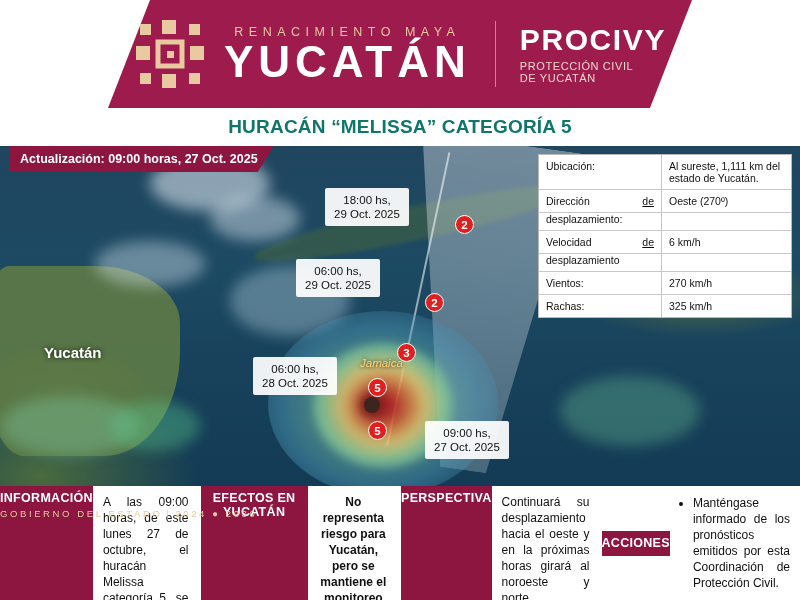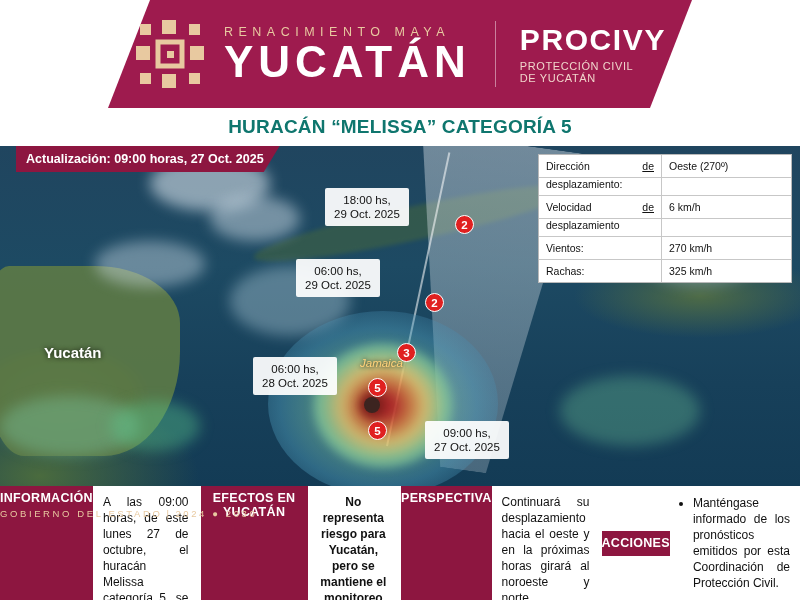--- a/index.html
+++ b/index.html
@@ -30,21 +30,21 @@
     position: absolute; right: 0; top: 0; bottom: 0; width: 150px;
     background: #ffffff;
     clip-path: polygon(28% 0, 100% 0, 100% 100%, 0 100%);
   }
   .header-inner {
     position: relative; z-index: 3;
     display: flex; align-items: center; justify-content: center;
     width: 100%; gap: 18px;
   }
   .maya-glyph { width: 72px; height: 72px; }
-  .brand { text-align: left; color: #fff; }
+  .brand { text-align: center; color: #fff; }
   .brand .top {
     font-size: 12.5px; letter-spacing: 5.5px; color: #e8c9a0;
     margin-bottom: 1px; font-weight: normal;
   }
   .brand .main {
     font-size: 44px; letter-spacing: 5px; font-weight: bold;
     line-height: 44px; color: #ffffff;
   }
   .brand .bottom {
     font-size: 9.5px; letter-spacing: 2.6px; color: #e8c9a0;
@@ -144,21 +144,21 @@
     color: #111; font-size: 11.5px; line-height: 14px;
     padding: 5px 9px; border-radius: 2px; text-align: center;
     white-space: nowrap;
   }
   .jamaica-label {
     position: absolute; left: 360px; top: 211px;
     color: #ffd27a; font-size: 11.5px; font-style: italic;
     text-shadow: 0 0 4px rgba(0,0,0,.9);
   }
   .update-banner {
-    position: absolute; left: 16px; top: 0;
+    position: absolute; left: 10px; top: 0;
     background: #8d1640; color: #fff;
     font-size: 12.5px; font-weight: bold;
     padding: 6px 16px 6px 10px;
     clip-path: polygon(0 0, 100% 0, 94% 100%, 0 100%);
   }
 
   
   .info-table {
     position: absolute; right: 8px; top: 8px;
     width: 254px;
@@ -289,20 +289,26 @@
     <div class="callout" style="left:425px;top:275px;">
       <div>09:00 hs,</div>
       <div>27 Oct. 2025</div>
     </div>
 
     <div class="update-banner">Actualización:  09:00 horas, 27 Oct. 2025</div>
 
     <div class="info-table">
       <div class="row">
         <div class="k">
+          <span>Ubicación:</span>
+        </div>
+        <div class="v">Al sureste, 1,111 km del estado de Yucatán.</div>
+      </div>
+      <div class="row">
+        <div class="k">
           <span>
             <span>Dirección</span>
           </span>
           <span class="k2">de</span>
         </div>
         <div class="v">Oeste (270º)</div>
       </div>
       <div class="row">
         <div class="k" style="border-bottom:none;padding-top:0;">desplazamiento:</div>
         <div class="v"></div>

